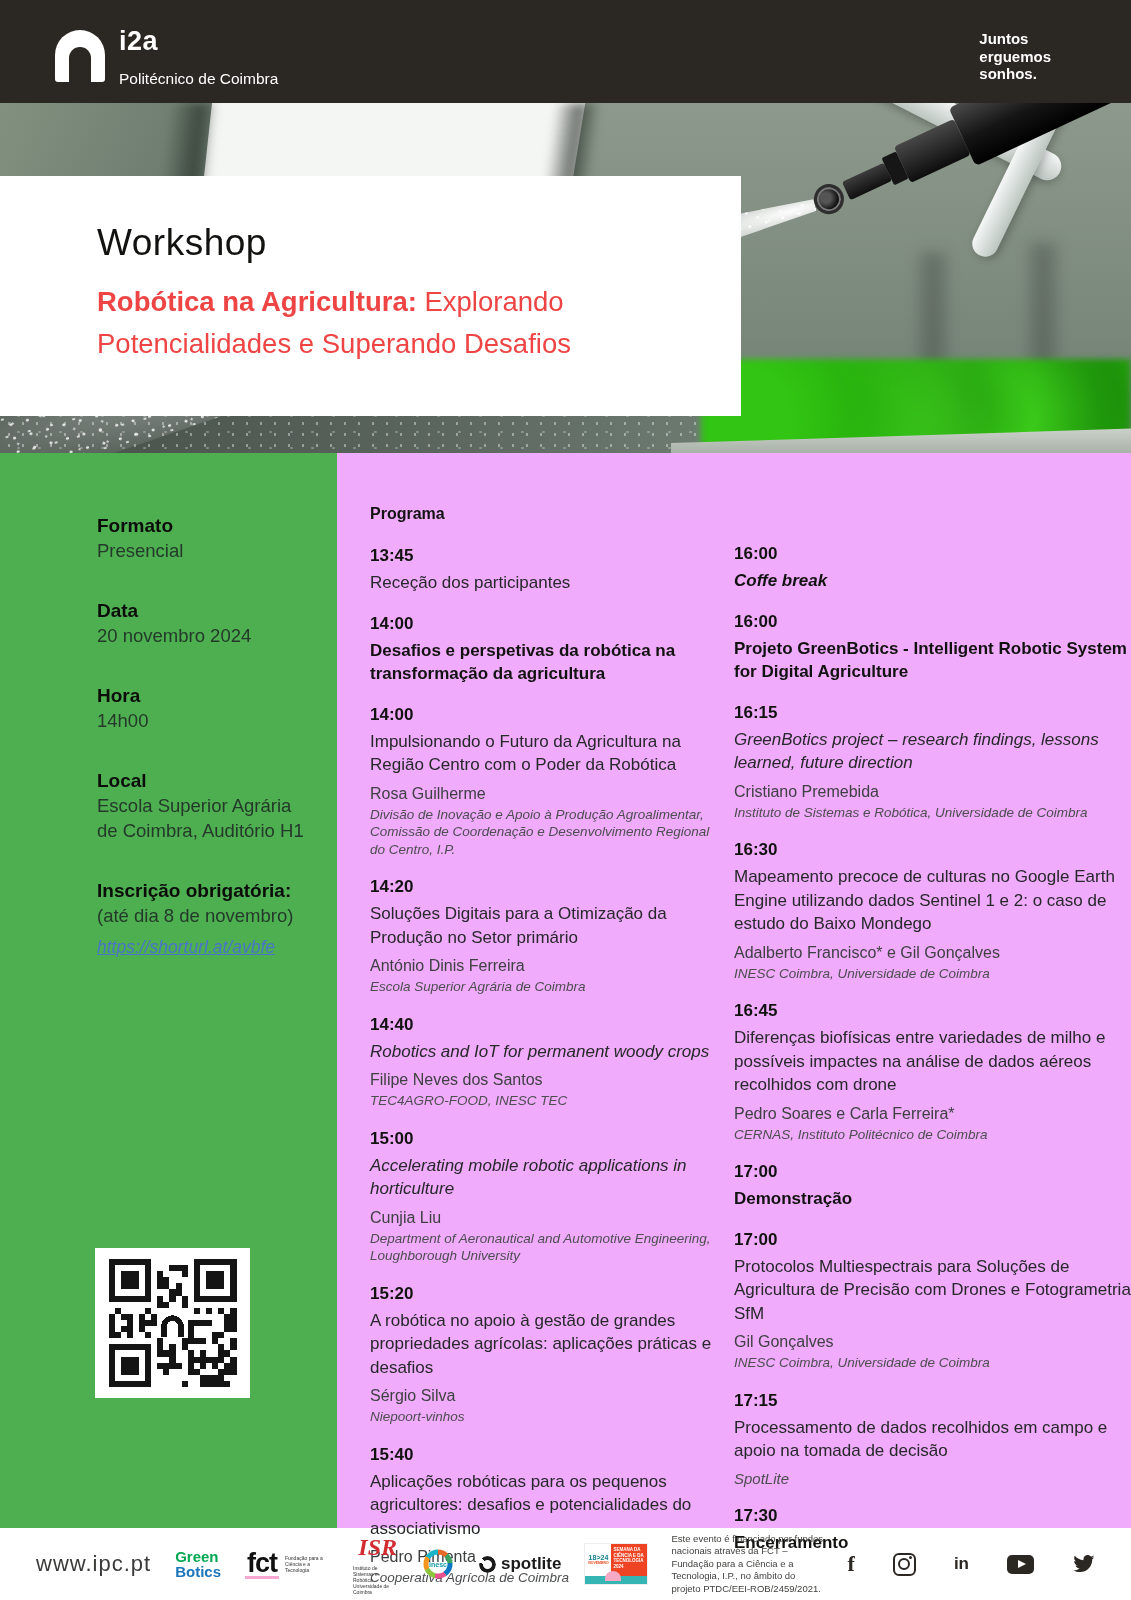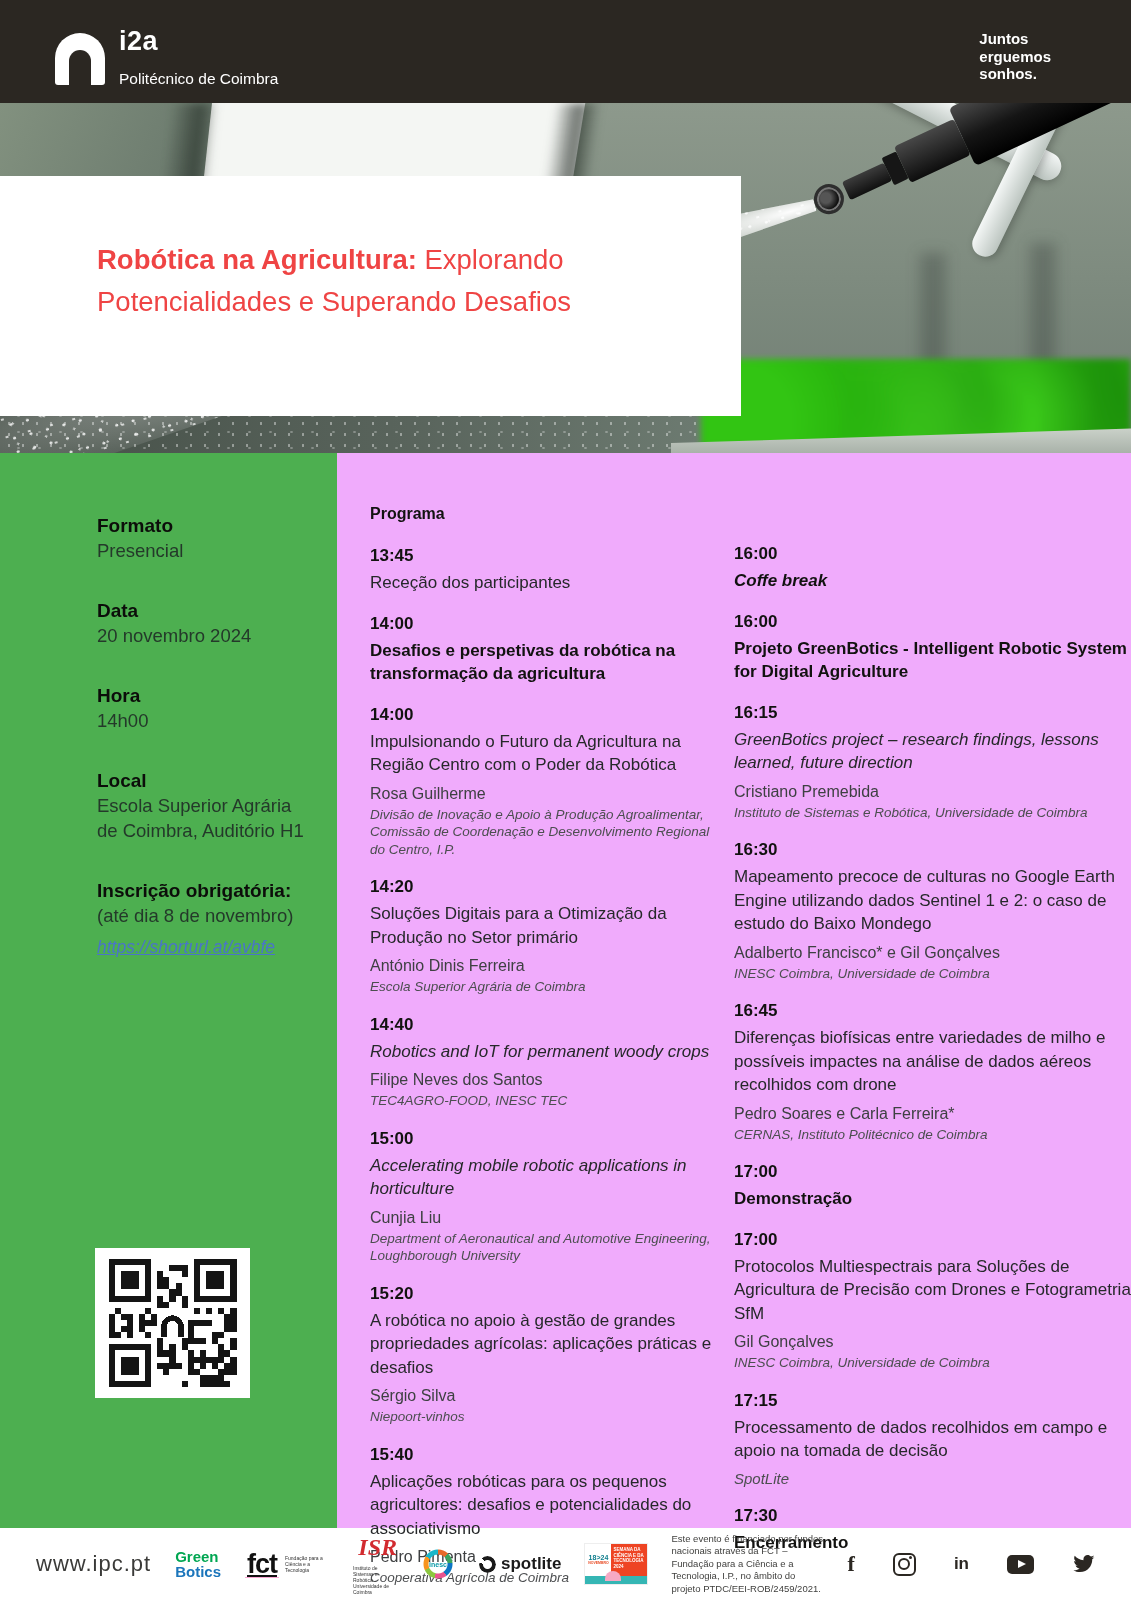--- a/index.html
+++ b/index.html
@@ -2,21 +2,21 @@
 <html><head>
 <meta charset="utf-8">
 <style>
   html,body{margin:0;padding:0;}
   body{
     width:1131px;height:1600px;position:relative;overflow:hidden;
     font-family:"Liberation Sans",sans-serif;background:#ffffff;color:#1c1c1a;
   }
   
   .topbar{position:relative;height:103px;background:#2b2722;}
-  .brand{position:absolute;left:55px;top:26px;display:flex;align-items:center;gap:14px;}
+  .brand{position:absolute;left:55px;top:26px;display:flex;align-items:flex-start;gap:14px;}
   .arch{width:50px;height:52px;background:#fff;border-radius:25px 25px 3px 3px;position:relative;margin-top:4px;}
   .arch::after{content:"";position:absolute;left:14px;right:14px;top:17px;bottom:0;background:#2b2722;border-radius:11px 11px 0 0;}
   .brand-name{color:#fff;font-size:27px;font-weight:700;letter-spacing:.5px;line-height:30px;}
   .brand-sub{color:#fff;font-size:15.5px;font-weight:400;margin-top:14px;}
   .tagline{position:absolute;right:80px;top:30px;color:#fff;font-weight:700;font-size:15px;line-height:17.5px;}
   
   .hero{position:relative;height:350px;background:#f4f6f3;overflow:hidden;}
   .panel-left{position:absolute;left:0;top:0;width:212px;height:100%;
     background:linear-gradient(115deg,#82917f 0%,#6d7c6f 55%,#55645a 100%);
     clip-path:polygon(0 0,100% 0,82% 100%,0 100%);}
@@ -92,21 +92,21 @@
   .p-title.bold-italic{font-weight:700;font-style:italic;color:#121210;}
   .p-speaker{font-size:16px;color:#3e4042;margin-top:6px;line-height:22px;}
   .p-aff{font-size:13.5px;font-style:italic;color:#4c4e50;line-height:17.5px;margin-top:1px;}
   
   .footer{height:72px;background:#fff;display:flex;align-items:center;padding:0 36px;box-sizing:border-box;gap:24px;}
   .site{font-size:22px;color:#3a3a38;letter-spacing:1px;}
   .gb{font-weight:700;font-size:15px;line-height:15px;}
   .gb .g{color:#00a651;display:block;}
   .gb .b{color:#1b75bb;display:block;}
   .fct{display:flex;align-items:center;gap:6px;}
-  .fct-word{font-weight:700;font-size:27px;letter-spacing:-1px;color:#111;border-bottom:1px solid #f9a8d4;line-height:26px;padding:0 2px;text-decoration:underline;}
+  .fct-word{font-weight:700;font-size:27px;letter-spacing:-1px;color:#111;border-bottom:3px solid #f9a8d4;line-height:26px;padding:0 2px;}
   .tiny{font-size:5px;line-height:6px;color:#333;width:44px;}
   .isr{display:flex;align-items:flex-end;gap:4px;flex-direction:column;}
   .isr-word{font-style:italic;font-weight:700;font-size:24px;color:#d22b30;font-family:"Liberation Serif",serif;}
   .inesc{position:relative;width:34px;height:34px;flex:none;}
   .inesc .ring{width:34px;height:34px;border-radius:50%;
     background:conic-gradient(#e66a2a 0 12%,#3aa45f 12% 24%,#0b76c4 24% 40%,#e8538f 40% 54%,#8cc63f 54% 68%,#f7941e 68% 84%,#19b6c9 84% 100%);
     -webkit-mask:radial-gradient(circle,transparent 0 9px,#000 10px 14px,transparent 15px);
             mask:radial-gradient(circle,transparent 0 9px,#000 10px 14px,transparent 15px);}
   .inesc .txt{position:absolute;inset:0;display:flex;align-items:center;justify-content:center;font-size:7px;color:#0b9aa8;font-weight:700;}
   .spot{display:flex;align-items:center;gap:5px;}
@@ -166,20 +166,21 @@
     <div class="step"></div>
     <div class="mid"></div>
     <div class="main-tube"></div>
 
   </div>
   <div class="mist"></div>
   <div class="foliage"></div>
   <div class="ledge"></div>
 
   <div class="card">
+    <div class="kicker">Workshop</div>
     <div class="card-title">
       <b>Robótica na Agricultura:</b>
       <span>Explorando Potencialidades e Superando Desafios</span>
     </div>
   </div>
 </div>
 
 <div class="bodyrow">
   <aside class="sidebar">
     <div class="sb-section">

